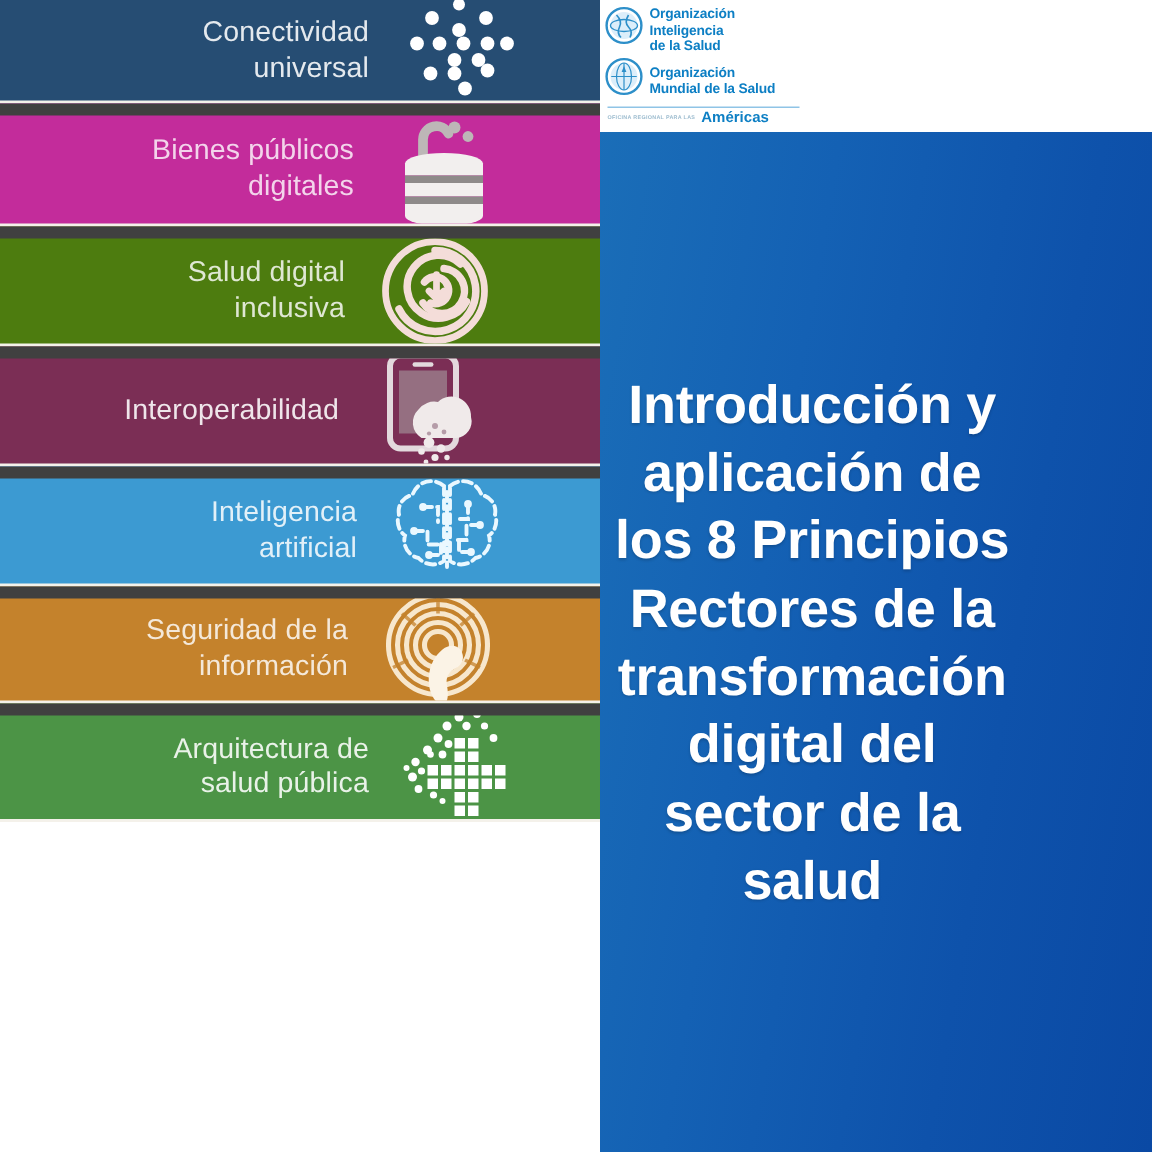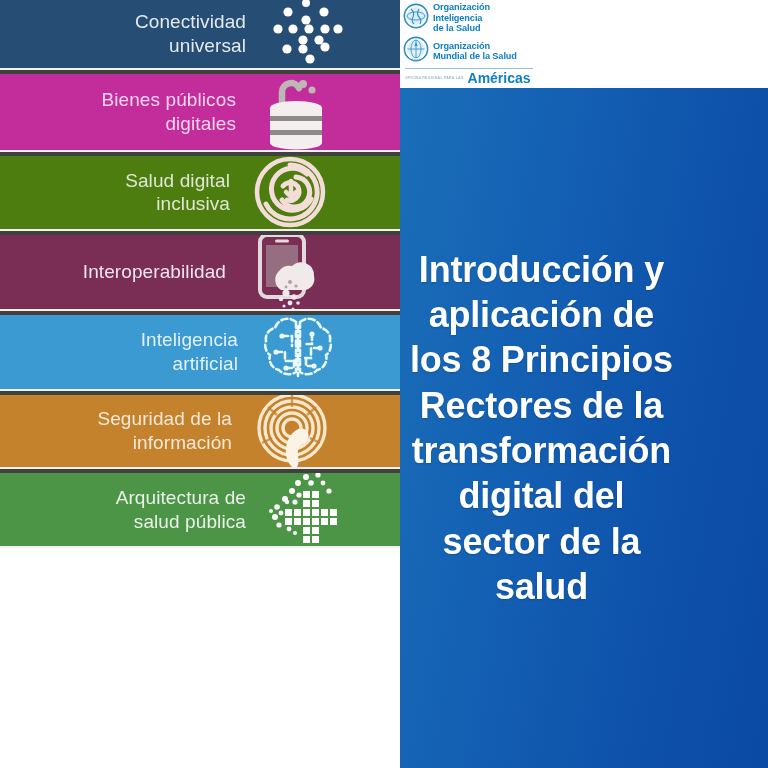--- a/index.html
+++ b/index.html
@@ -14,21 +14,21 @@
   .principles {
     position:absolute; left:0; top:0;
     width:400px; height:548px;
     display:flex; flex-direction:column;
     background:#e8e4dc;
   }
   .band {
     position:relative;
     display:flex; align-items:center; justify-content:flex-end;
     padding:0 4px 0 10px;
-    border-top:4px solid #404040;
+    border-top:8px solid #404040;
     border-bottom:2px solid #f4f1ea;
     overflow:hidden;
   }
   .band:first-child { border-top:none; }
   .band-label {
     flex:1 1 auto;
     text-align:right;
     padding-right:12px;
     color:rgba(255,255,255,0.88);
     font-size:19px;
@@ -78,21 +78,21 @@
     letter-spacing:-0.1px;
     white-space:nowrap;
   }
   .logo-rule { width:128px; height:1px; background:#8fc4e6; margin:1.5px 0 1px 2px; }
   .logo-foot { display:flex; align-items:center; gap:4px; padding-left:2px; }
   .logo-micro {
     color:#9dbccf; font-size:3.6px; font-weight:700;
     letter-spacing:0.2px; white-space:nowrap;
   }
   .logo-americas {
-    color:#0d7fc4; font-size:14px; font-weight:700; white-space:nowrap;
+    color:#0d7fc4; font-size:10px; font-weight:700; white-space:nowrap;
   }
   .logo-ops {
     flex:1 1 auto;
     display:flex; align-items:center; justify-content:flex-start;
     padding-left:6px;
   }
   .logo-ops span {
     color:#29a3e0;
     font-size:82px;
     font-weight:700;

